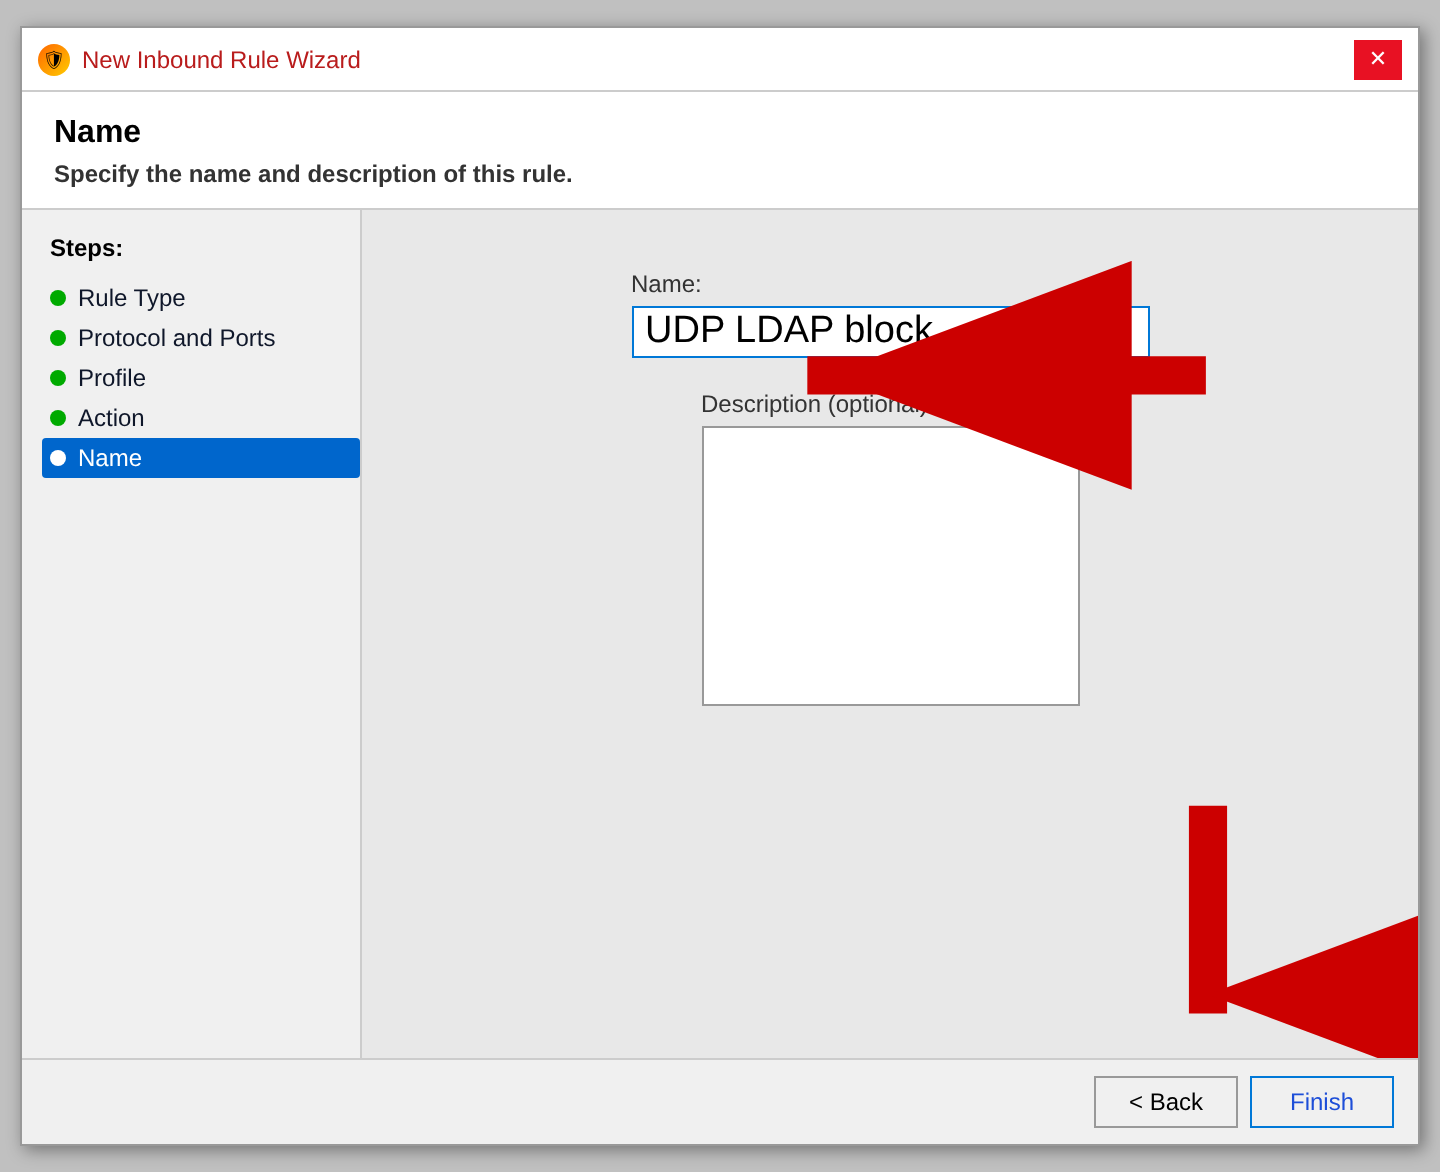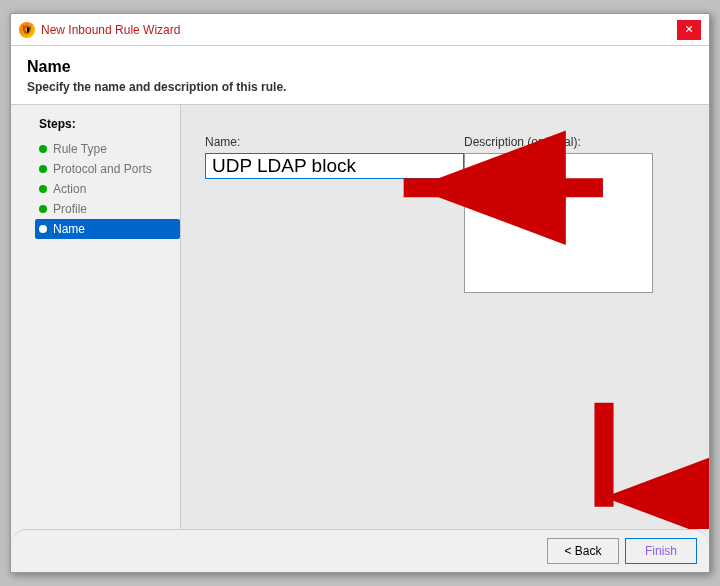--- a/index.html
+++ b/index.html
@@ -80,36 +80,36 @@
     }
     .content {
       display: flex;
       flex: 1;
       overflow: hidden;
     }
     .sidebar {
       width: 170px;
       background: #f0f0f0;
       border-right: 1px solid #ccc;
-      padding: 12px 0 12px 24px;
+      padding: 12px 0 12px 10px;
     }
     .sidebar-steps-label {
       font-weight: bold;
       font-size: 12px;
       margin-bottom: 8px;
       padding-left: 4px;
     }
     .sidebar-item {
       display: flex;
       align-items: center;
       gap: 6px;
       padding: 3px 4px;
       cursor: pointer;
       font-size: 12px;
-      color: #737373;
+      color: #0f172a;
       border-radius: 2px;
     }
     .sidebar-item.active {
       background: #0066cc;
       color: #fff;
     }
     .sidebar-item.active .dot {
       background: #fff;
     }
     .dot {
@@ -117,22 +117,23 @@
       height: 8px;
       border-radius: 50%;
       background: #00aa00;
       flex-shrink: 0;
     }
     .main-panel {
       flex: 1;
       background: #e8e8e8;
       padding: 30px 24px 20px;
       display: flex;
-      flex-direction: row;
+      flex-direction: column;
       position: relative;
+      align-items: center;
     }
     .form-group {
       margin-bottom: 16px;
     }
     .form-label {
       font-size: 12px;
       color: #333;
       margin-bottom: 4px;
       display: block;
     }
@@ -155,35 +156,34 @@
       resize: none;
       outline: none;
     }
     .footer {
       background: #f0f0f0;
       border-top: 1px solid #ccc;
       padding: 8px 12px;
       display: flex;
       justify-content: flex-end;
       gap: 6px;
-      border-radius: 16px;
     }
     .footer-btn {
       min-width: 72px;
       height: 26px;
       padding: 0 12px;
       font-size: 12px;
       border: 1px solid #999;
       background: #f0f0f0;
       cursor: pointer;
     }
     .footer-btn.primary {
       background: #f0f0f0;
       border: 1px solid #0078d7;
-      color: #8b5cf6;
+      color: #1d4ed8;
     }
     
     .annotation-layer {
       position: absolute;
       top: 0; left: 0;
       width: 100%;
       height: 100%;
       pointer-events: none;
     }
   </style>
@@ -213,25 +213,25 @@
       <div class="sidebar-item">
         <div class="dot"></div>
         <span>Rule Type</span>
       </div>
       <div class="sidebar-item">
         <div class="dot"></div>
         <span>Protocol and Ports</span>
       </div>
       <div class="sidebar-item">
         <div class="dot"></div>
+        <span>Profile</span>
+      </div>
+      <div class="sidebar-item">
+        <div class="dot"></div>
         <span>Action</span>
-      </div>
-      <div class="sidebar-item">
-        <div class="dot"></div>
-        <span>Profile</span>
       </div>
       <div class="sidebar-item active">
         <div class="dot"></div>
         <span>Name</span>
       </div>
     </div>
 
     <div class="main-panel">
       <div class="form-group">
         <label class="form-label">Name:</label>

